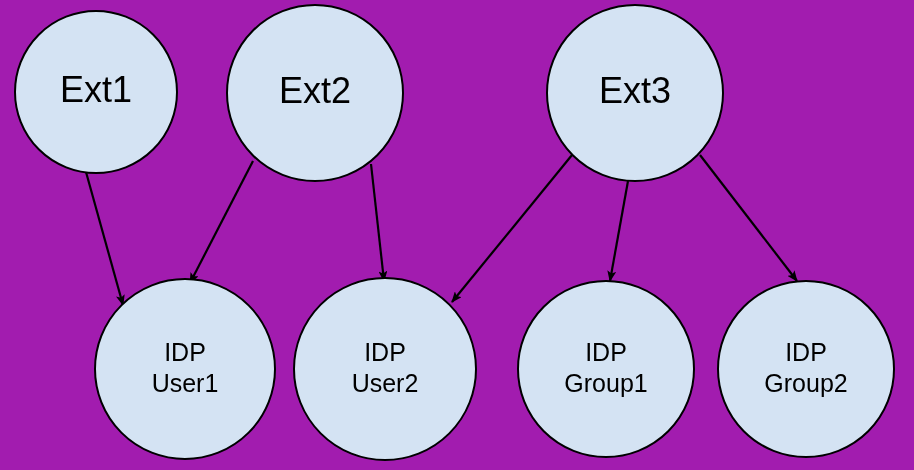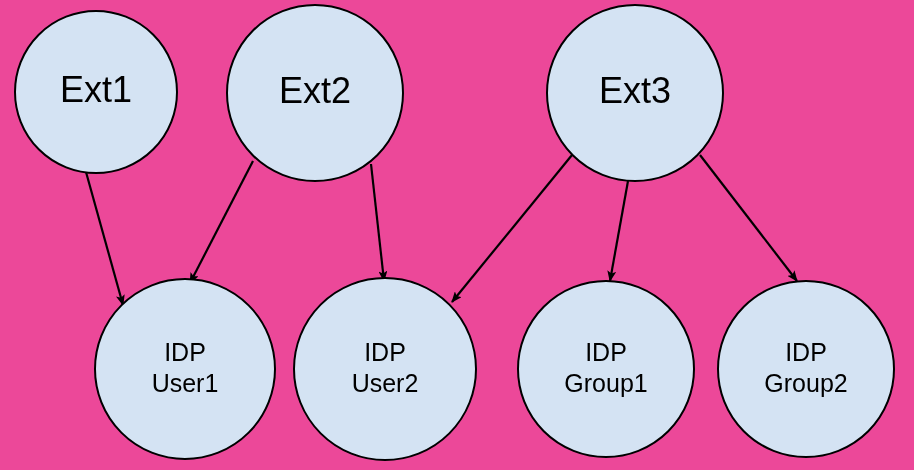--- a/index.html
+++ b/index.html
@@ -10,21 +10,21 @@
   body {
     width: 914px;
     height: 470px;
     font-family: "Liberation Sans", sans-serif;
     overflow: hidden;
   }
   #diagram-root {
     position: relative;
     width: 914px;
     height: 470px;
-    background: #ec4899;
+    background: #a21caf;
   }
   svg#graph {
     display: block;
     width: 914px;
     height: 470px;
   }
   .node-circle {
     fill: #d4e3f3;
     stroke: #000000;
     stroke-width: 2;

